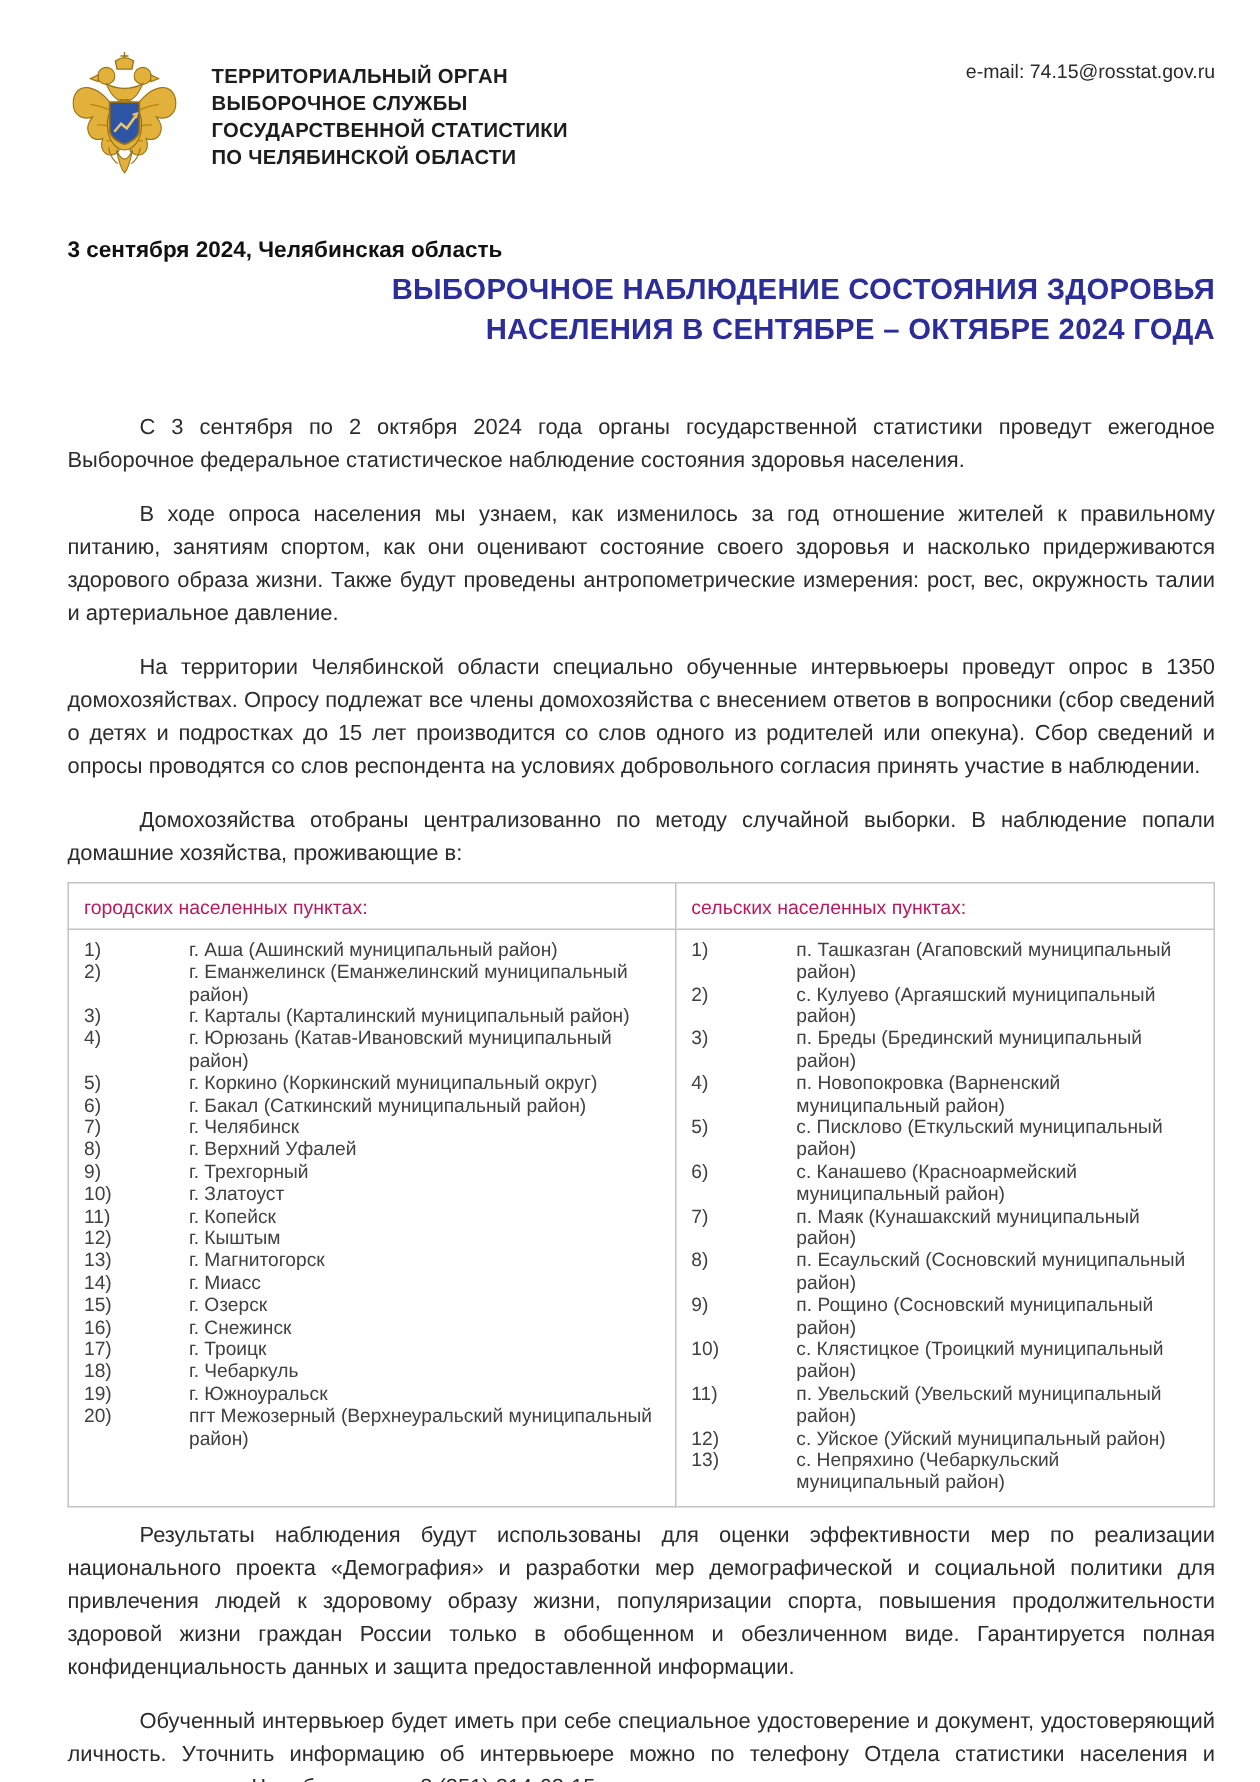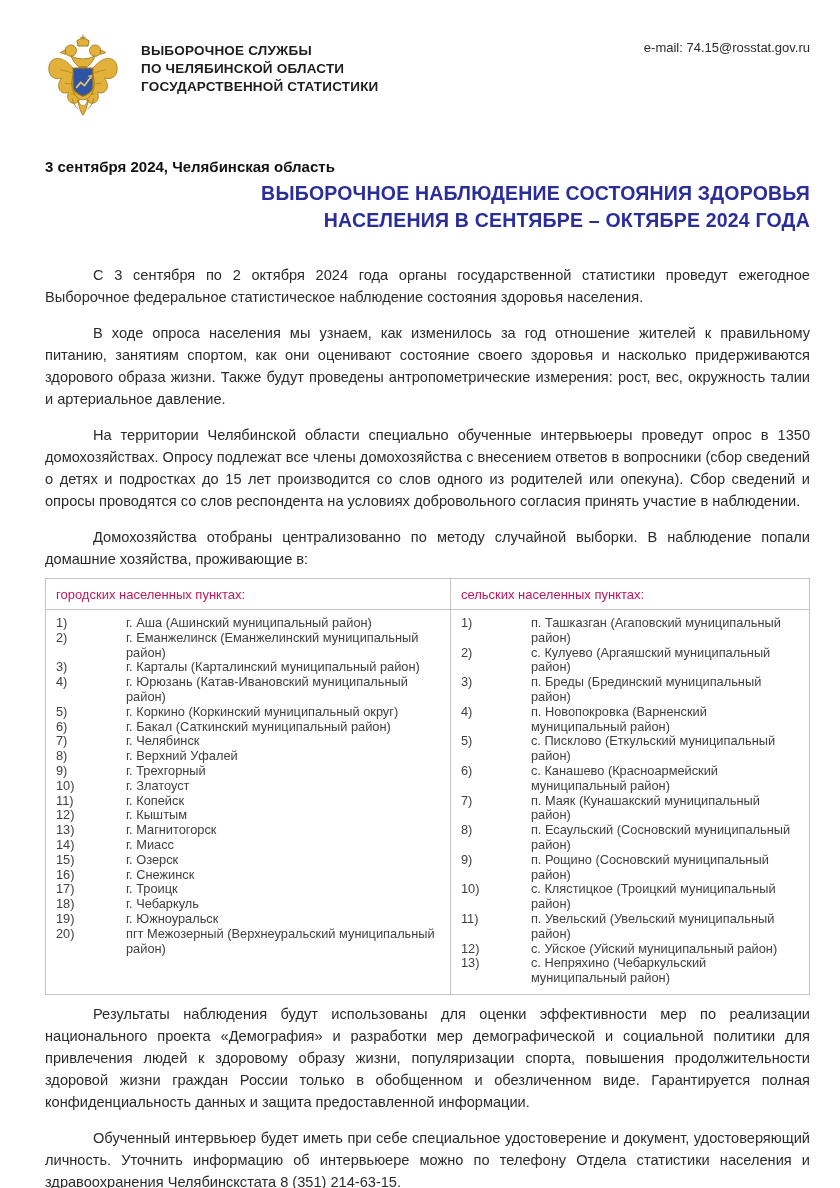--- a/index.html
+++ b/index.html
@@ -27,21 +27,21 @@
 
   
   .dateline { margin-top: 28px; font-size: 15px; font-weight: bold; color: #111111; }
   .doc-title {
     margin-top: 5px;
     font-size: 19.5px; font-weight: bold; color: #2b2d9b;
     line-height: 27px; letter-spacing: 0.2px; text-align: right;
   }
 
   
-  .paras { margin-top: 30px; }
+  .paras { margin-top: 40px; }
   .paras p, .paras-bottom p {
     font-size: 14.6px; line-height: 22px;
     text-align: justify; text-indent: 48px;
     color: #2b2b2b;
     margin-bottom: 14px;
   }
   .paras p:last-child { margin-bottom: 8px; }
   .paras-bottom { margin-top: 8px; }
 
   
@@ -105,23 +105,24 @@
         <path d="M57 57 l4 -1 l-1 4" stroke-width="1.8"></path>
       </g>
 
       <g fill="#e2b13c" stroke="#9a7214" stroke-width="1">
         <path d="M43 88 q7 16 14 0 q-3 16 -7 20 q-4 -4 -7 -20z"></path>
         <path d="M36 86 q2 10 8 14 M64 86 q-2 10 -8 14" fill="none"></path>
       </g>
     </svg>
 
     <div class="org-name">
+      <div>ТЕРРИТОРИАЛЬНЫЙ ОРГАН</div>
       <div>ВЫБОРОЧНОЕ СЛУЖБЫ</div>
+      <div>ГОСУДАРСТВЕННОЙ СТАТИСТИКИ</div>
       <div>ПО ЧЕЛЯБИНСКОЙ ОБЛАСТИ</div>
-      <div>ГОСУДАРСТВЕННОЙ СТАТИСТИКИ</div>
     </div>
 
     <div class="contacts">
       <div>e-mail: 74.15@rosstat.gov.ru</div>
     </div>
   </div>
 
   <div class="dateline">3 сентября 2024, Челябинская область</div>
   <div class="doc-title">
     <div>ВЫБОРОЧНОЕ НАБЛЮДЕНИЕ СОСТОЯНИЯ ЗДОРОВЬЯ</div>

